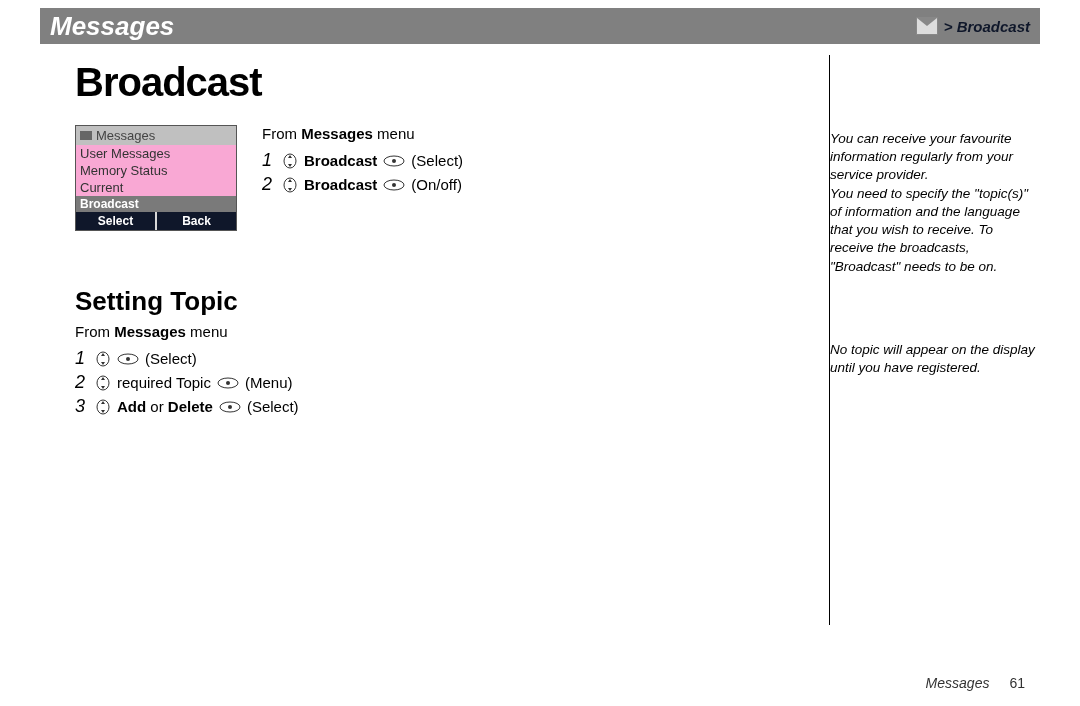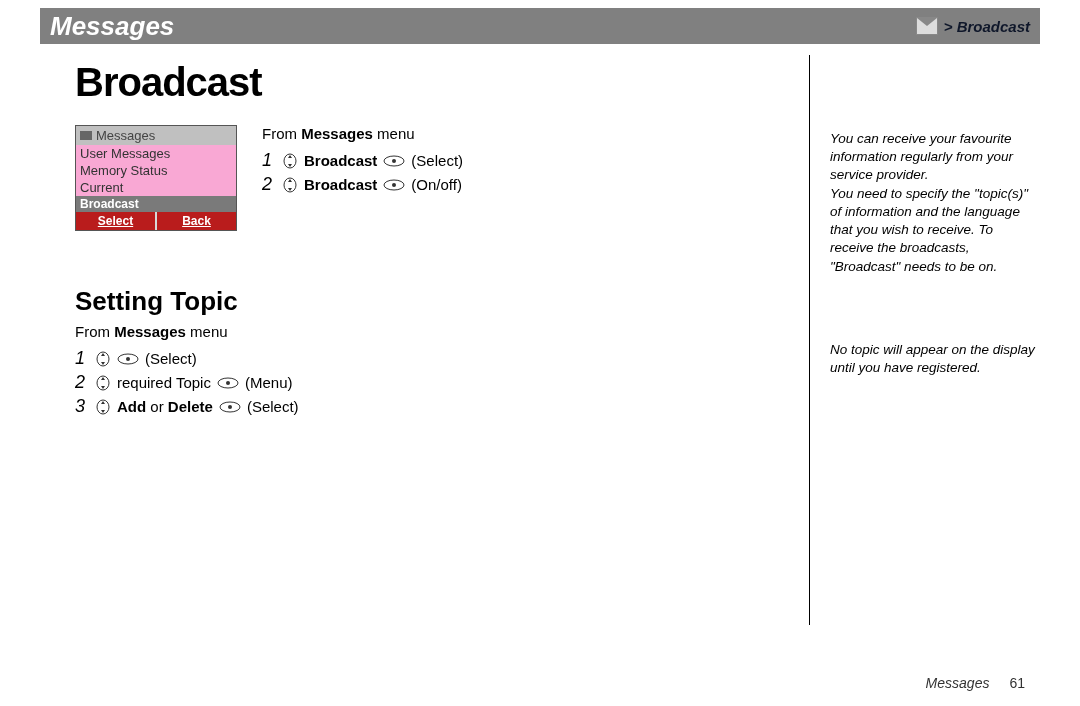--- a/index.html
+++ b/index.html
@@ -101,25 +101,24 @@
     font-size: 13px;
   }
   .phone-selected {
     background: #7a7a7a;
     color: #fff;
     font-weight: bold;
     padding: 1px 4px;
   }
   .phone-softkeys {
     display: flex;
-    background: #b91c1c;
+    background: #0f172a;
     color: #fff;
     font-weight: bold;
     font-size: 12px;
-    text-decoration: underline;
   }
   .phone-softkeys div {
     flex: 1;
     text-align: center;
     padding: 2px 0;
     border-right: 2px solid #d8d8d8;
   }
   .phone-softkeys div:last-child { border-right: none; }
   .content-col {
     flex: 1;
@@ -163,21 +162,20 @@
   .ok-icon svg { width: 22px; height: 14px; }
   .second-section {
     margin-top: 55px;
   }
   .sidebar {
     position: absolute;
     top: 55px;
     right: 40px;
     width: 210px;
     border-left: 1px solid #000;
-    padding-left: 20px;
     height: 570px;
   }
   .side-note {
     font-style: italic;
     font-size: 13.5px;
     line-height: 1.35;
     margin-bottom: 40px;
   }
   .footer {
     position: absolute;

